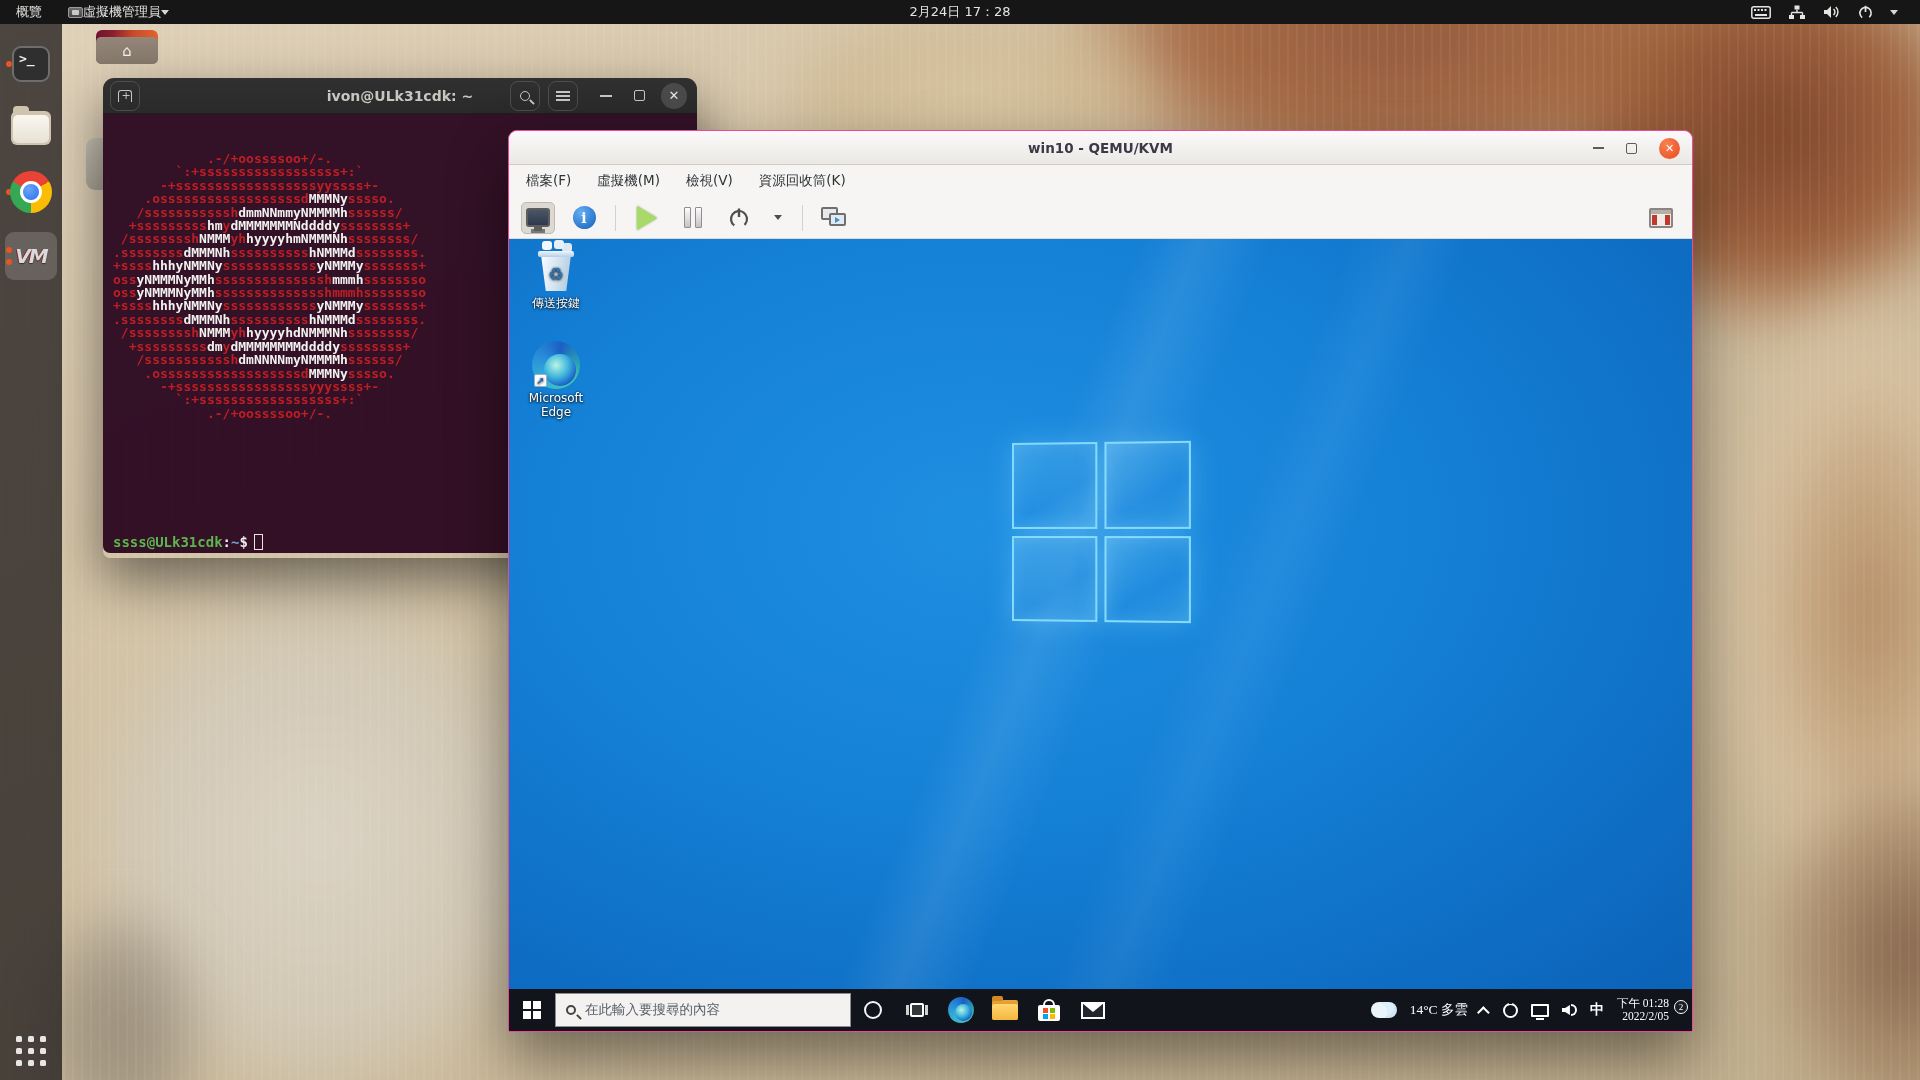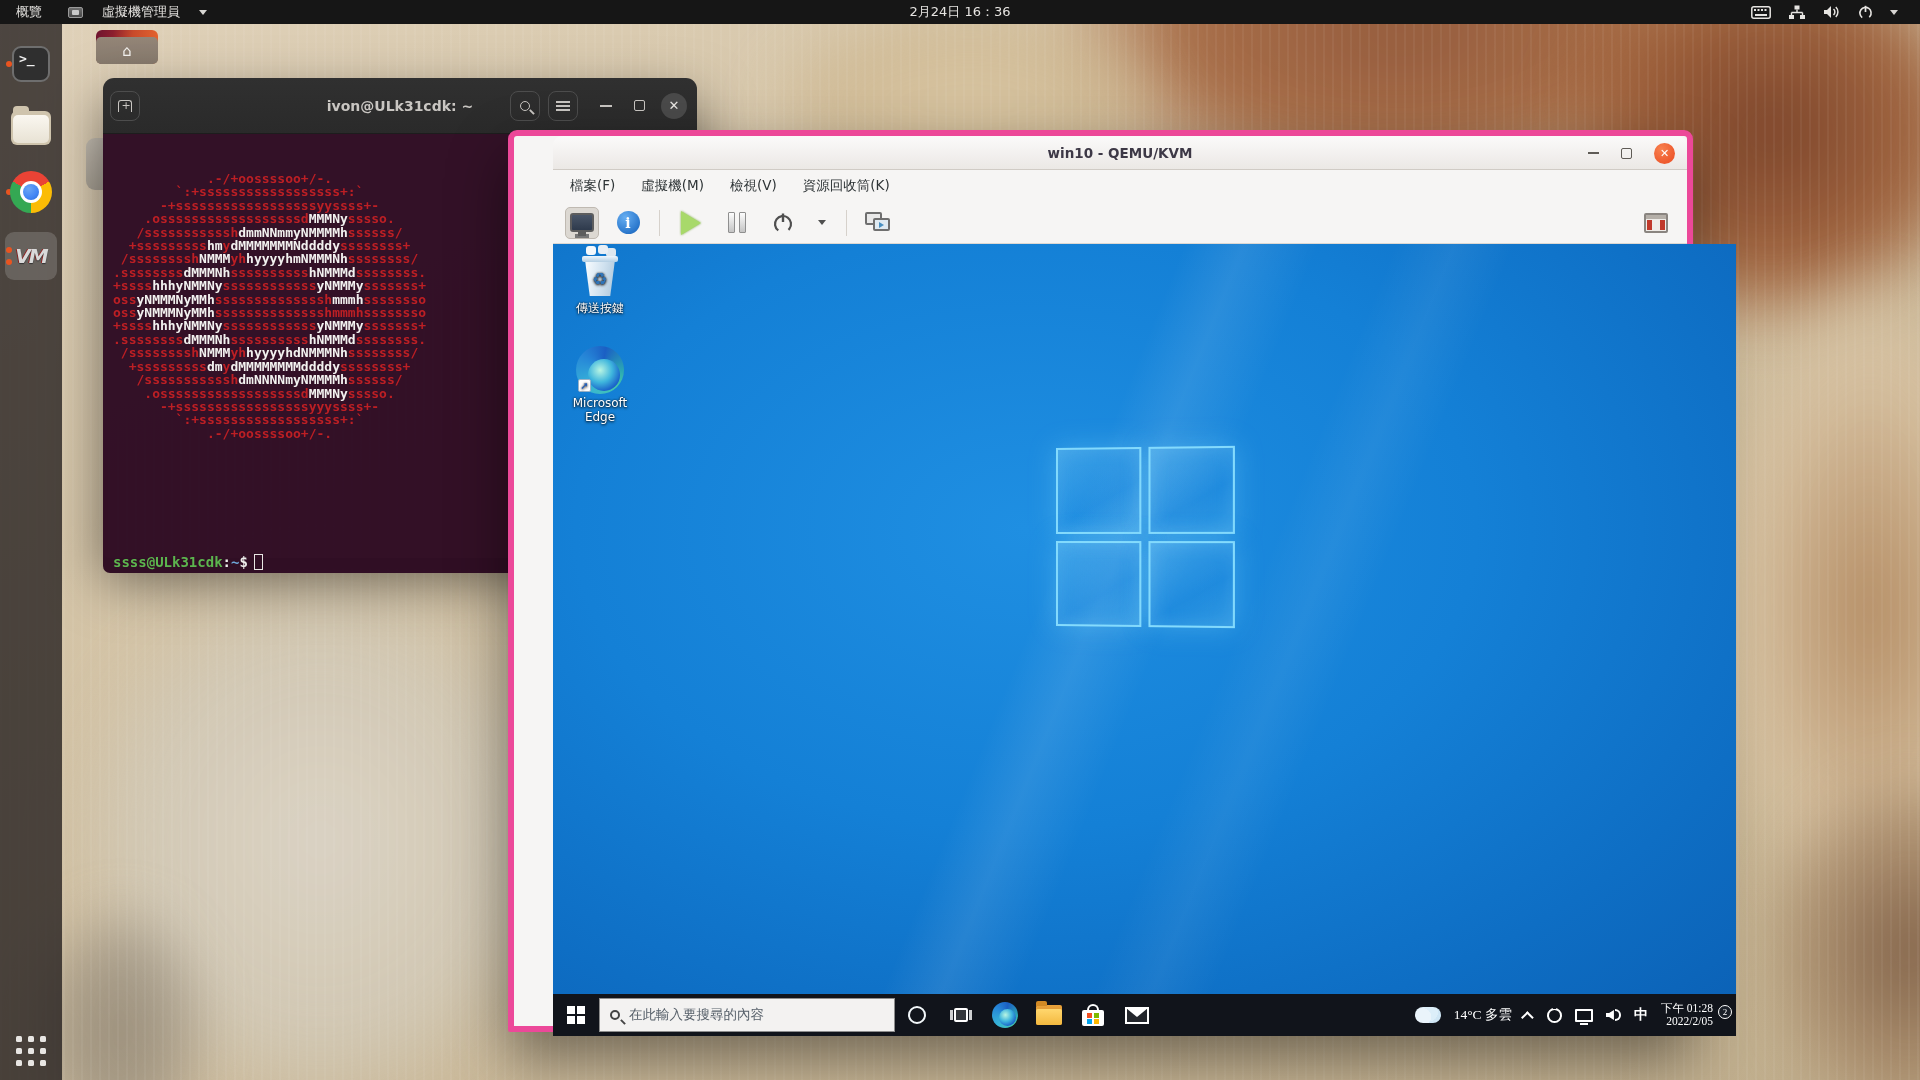--- a/index.html
+++ b/index.html
@@ -15,21 +15,21 @@
   .b3 { left:1700px; top:260px; width:340px; height:700px; background:radial-gradient(closest-side,#b08257,#d9c3a3 70%,transparent); opacity:.8; }
   .b4 { left:1760px; top:760px; width:300px; height:380px; background:radial-gradient(closest-side,#6e4a33,#a78968 70%,transparent); opacity:.75; }
   .b5 { left:60px; top:560px; width:520px; height:560px; background:radial-gradient(closest-side,#ddd6c9,#d2c9b6 70%,transparent); opacity:.9; }
   .b6 { left:760px; top:0px; width:420px; height:200px; background:radial-gradient(closest-side,#d9c49e,#cdb68e 70%,transparent); opacity:.7; }
   .b7 { left:30px; top:900px; width:180px; height:260px; background:radial-gradient(closest-side,#6f675c,#938a7c 70%,transparent); opacity:.55; }
   #wallpaper::after { content:""; position:absolute; inset:0; background:repeating-linear-gradient(90deg, rgba(255,255,255,.05) 0 2px, transparent 2px 9px); }
 
   
   #topbar { position:absolute; left:0; top:0; width:1920px; height:24px; background:#161616; color:#e6e4e1; font-size:13px; display:flex; align-items:center; z-index:50; }
   #activities { padding:0 16px; height:100%; display:flex; align-items:center; }
-  #appmenu { display:flex; align-items:center; gap:19px; padding:0 10px; height:100%; }
+  #appmenu { display:flex; align-items:center; gap:0; padding:0 10px; height:100%; }
   .vm-mini-icon { width:15px; height:11px; border:1px solid #9a9a9a; border-radius:2px; background:linear-gradient(#6d6d6d,#474747); position:relative; }
   .vm-mini-icon::after { content:""; position:absolute; left:3px; top:2px; width:7px; height:5px; background:#c9c9c9; border-radius:1px; }
   .caret-down { width:0; height:0; border-left:4px solid transparent; border-right:4px solid transparent; border-top:5px solid #d8d6d3; display:inline-block; }
   #topclock { position:absolute; left:50%; transform:translateX(-50%); top:0; height:24px; display:flex; align-items:center; font-size:13px; }
   #traybar { margin-left:auto; display:flex; align-items:center; gap:17px; padding-right:22px; height:100%; }
   #traybar svg { display:block; }
 
   
   #dock { position:absolute; left:0; top:24px; width:62px; height:1056px; background:rgba(35,30,30,.78); z-index:40; display:flex; flex-direction:column; align-items:center; }
   .dock-item { position:relative; margin-top:16px; width:52px; height:48px; display:flex; align-items:center; justify-content:center; border-radius:9px; }
@@ -49,21 +49,21 @@
   #show-apps span { width:6px; height:6px; background:#e8e6e3; border-radius:1.5px; }
 
   
   #home-icon { position:absolute; left:96px; top:30px; width:62px; height:34px; z-index:5; }
   #home-icon .folder { position:absolute; inset:0; border-radius:6px; background:linear-gradient(100deg,#6d1430 0%,#8c1e2e 26%,#c84a2b 55%,#e8682f 100%); }
   #home-icon .front { position:absolute; left:0px; top:7px; right:0px; bottom:0px; border-radius:5px; background:linear-gradient(#948678,#877a6d); display:flex; align-items:center; justify-content:center; color:#f4f2ef; font-size:15px; }
   #sliver-icon { position:absolute; left:86px; top:138px; width:19px; height:52px; background:linear-gradient(#c6bfb4,#a9a296); border-radius:9px 0 0 9px; opacity:.95; z-index:5; }
 
   
   #terminal { position:absolute; left:103px; top:78px; width:594px; height:480px; z-index:10; border-radius:11px 11px 7px 7px; box-shadow:0 22px 54px rgba(0,0,0,.5); }
-  #term-titlebar { position:relative; height:56px; background:linear-gradient(#303030,#2a2a2a); border-radius:11px 11px 0 0; display:flex; align-items:center; border-bottom:1px solid #1d1d1d; }
+  #term-titlebar { position:relative; height:36px; background:linear-gradient(#303030,#2a2a2a); border-radius:11px 11px 0 0; display:flex; align-items:center; border-bottom:1px solid #1d1d1d; }
   #term-title { position:absolute; left:50%; top:50%; transform:translate(-50%,-50%); color:#c9c6c2; font-size:14px; font-weight:bold; white-space:nowrap; }
   .tbtn { width:30px; height:30px; border:1px solid #4d4d4d; border-radius:8px; display:flex; align-items:center; justify-content:center; margin-left:8px; }
   #term-newtab { margin-left:7px; color:#d4d2cf; font-size:14px; }
   .newtab-glyph { width:14px; height:12px; border:1.5px solid #c9c6c2; border-bottom:none; border-radius:3px 3px 0 0; position:relative; }
   .newtab-glyph::after { content:"+"; position:absolute; left:2.5px; top:-1px; font-size:11px; line-height:11px; color:#c9c6c2; }
   #term-controls { margin-left:auto; display:flex; align-items:center; padding-right:10px; }
   .search-glyph { width:10px; height:10px; border:1.8px solid #c9c6c2; border-radius:50%; position:relative; }
   .search-glyph::after { content:""; position:absolute; left:8px; top:9px; width:6px; height:1.8px; background:#c9c6c2; transform:rotate(45deg); }
   .burger { width:14px; height:10px; border-top:2px solid #c9c6c2; border-bottom:2px solid #c9c6c2; position:relative; }
   .burger::after { content:""; position:absolute; left:0; top:2px; width:14px; height:2px; background:#c9c6c2; }
@@ -71,21 +71,21 @@
   .wmax { width:11px; height:11px; border:1.5px solid #c9c6c2; border-radius:2px; margin-left:22px; }
   .wclose { width:26px; height:26px; border-radius:50%; background:#4a4a4a; color:#e8e6e3; display:flex; align-items:center; justify-content:center; font-size:13px; margin-left:16px; }
   #term-body { position:relative; height:439px; background:rgba(45,10,34,.97); border-radius:0 0 7px 7px; overflow:hidden; font-family:"DejaVu Sans Mono",monospace; font-weight:bold; font-size:13px; line-height:13.4px; }
   #ascii { padding:2px 0 0 10px; white-space:pre;margin-top:36px; }
   .c-r { color:#bd1f24; } .c-w { color:#f2f1ef; }
   #prompt { position:absolute; left:10px; top:420px; white-space:pre; font-size:14px; }
   .p-user { color:#5cb54e; } .p-wh { color:#eeeeec; } .p-path { color:#6ea6d8; }
   #cursor { display:inline-block; width:9px; height:16px; border:1.6px solid #e8e6e3; vertical-align:-3px; margin-left:6px; }
 
   
-  #qemu { position:absolute; left:508px; top:130px; width:1185px; height:902px; z-index:20; border:6px solid #ec4899; border-radius:9px 9px 2px 2px; box-shadow:0 26px 60px rgba(0,0,0,.45); background:#f6f5f4;padding-left:39px; }
+  #qemu { position:absolute; left:508px; top:130px; width:1185px; height:902px; z-index:20; border:1px solid #ec4899; border-radius:9px 9px 2px 2px; box-shadow:0 26px 60px rgba(0,0,0,.45); background:#f6f5f4; }
   #qemu-titlebar { position:relative; height:34px; background:linear-gradient(#fbfafa,#ebe8e5); border-bottom:1px solid #d0cbc5; border-radius:9px 9px 0 0; }
   #qemu-title { position:absolute; left:50%; top:50%; transform:translate(-50%,-50%); font-size:13.5px; font-weight:bold; color:#3d3846; white-space:nowrap; }
   #qemu-controls { position:absolute; right:12px; top:0; height:34px; display:flex; align-items:center; gap:22px; }
   .qmini { width:11px; height:2px; background:#5f5b56; }
   .qmax { width:11px; height:11px; border:1.5px solid #5f5b56; border-radius:2px; }
   .qclose { width:21px; height:21px; border-radius:50%; background:radial-gradient(circle at 35% 30%,#f8814f,#ee5a2e 70%); color:#fff; font-size:11px; display:flex; align-items:center; justify-content:center; }
   #qemu-menubar { height:32px; display:flex; align-items:center; gap:26px; padding-left:17px; font-size:13.5px; color:#2e3436; background:#f6f5f4; }
   #qemu-toolbar { height:42px; display:flex; align-items:center; gap:12px; padding-left:12px; background:#f6f5f4; border-bottom:1px solid #dcd8d3; position:relative; }
   .tool-sep { width:1px; height:26px; background:#d6d1cb; margin:0 2px; }
   .tool-btn { width:34px; height:32px; display:flex; align-items:center; justify-content:center; border-radius:5px; }
@@ -185,21 +185,21 @@
     <div class="blob b7"></div>
   </div>
 
   <div id="topbar">
     <div id="activities">概覽</div>
     <div id="appmenu">
       <span class="vm-mini-icon"></span>
       <span>虛擬機管理員</span>
       <span class="caret-down"></span>
     </div>
-    <div id="topclock">2月24日 16：36</div>
+    <div id="topclock">2月24日 17：28</div>
     <div id="traybar">
       <span>
         <svg width="20" height="13" viewBox="0 0 20 13">
             <rect x="0.8" y="0.8" width="18.4" height="11.4" rx="2" fill="none" stroke="#e6e4e1" stroke-width="1.5"></rect>
             <rect x="3" y="3" width="2" height="2" fill="#e6e4e1"></rect>
             <rect x="6.5" y="3" width="2" height="2" fill="#e6e4e1"></rect>
             <rect x="10" y="3" width="2" height="2" fill="#e6e4e1"></rect>
             <rect x="13.5" y="3" width="2" height="2" fill="#e6e4e1"></rect>
             <rect x="4" y="8" width="12" height="2" fill="#e6e4e1"></rect>
           </svg>

